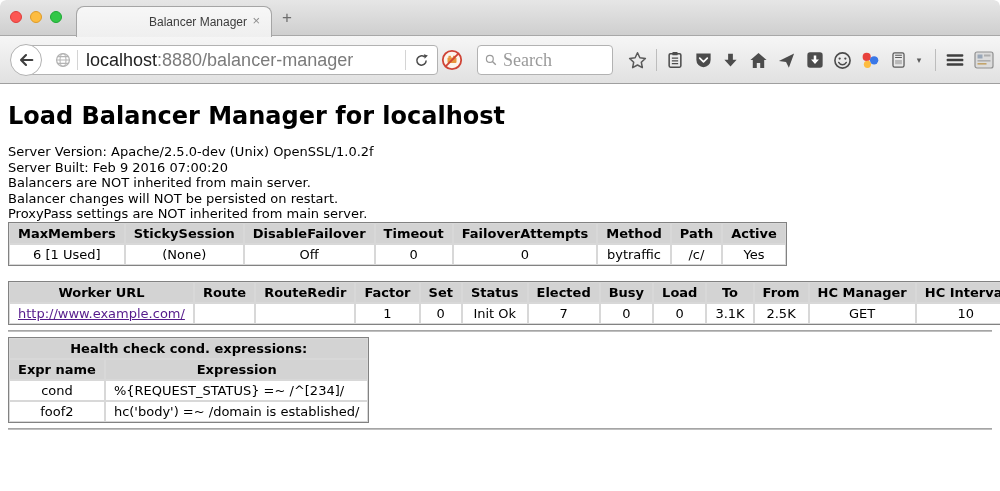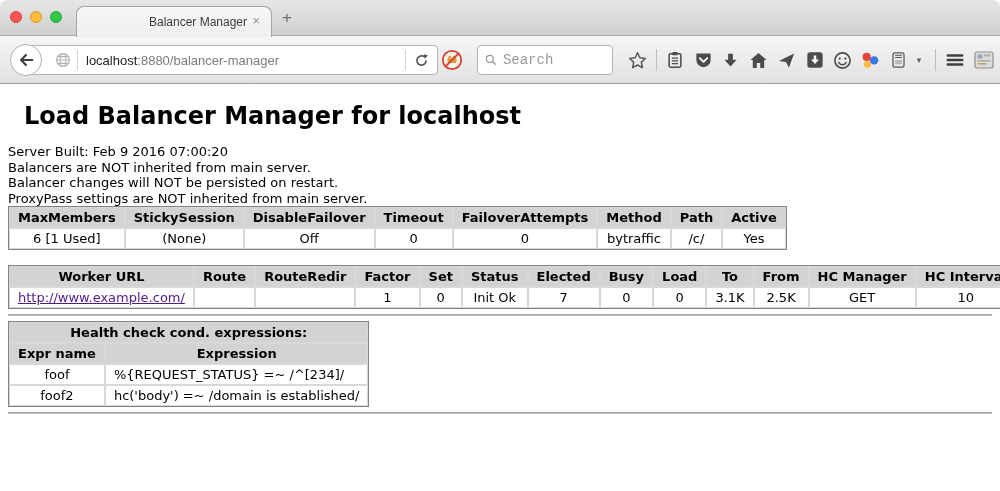--- a/index.html
+++ b/index.html
@@ -43,48 +43,48 @@
     background: #ffffff; border: 1px solid #b2b2b2; border-radius: 50%;
     display: flex; align-items: center; justify-content: center; z-index: 3;
   }
   .urlbar {
     position: absolute; left: 24px; top: 9px; width: 414px; height: 30px;
     background: #ffffff; border: 1px solid #b2b2b2; border-radius: 4px;
     display: flex; align-items: center; padding-left: 28px; z-index: 2;
   }
   .urlbar .globe { margin: 0 6px 0 2px; display:flex; }
   .vsep { width: 1px; height: 20px; background: #d4d4d4; }
-  .url-text { font-size: 13px; margin-left: 8px; white-space: nowrap; flex: 1 1 auto; overflow: hidden; }
+  .url-text { font-size: 18px; margin-left: 8px; white-space: nowrap; flex: 1 1 auto; overflow: hidden; }
   .url-domain { color: #222222; }
   .url-path { color: #7b7b7b; }
   .reload { display:flex; align-items:center; padding: 0 8px; }
   .blocked-badge { position: absolute; left: 441px; top: 13px; display:flex; }
   .searchbox {
     position: absolute; left: 477px; top: 9px; width: 136px; height: 30px;
     background: #ffffff; border: 1px solid #b2b2b2; border-radius: 4px;
     display: flex; align-items: center; padding: 0 7px;
   }
   .searchbox input {
-    border: none; outline: none; width: 100%; font-size: 14px;
-    font-family: Liberation Mono, monospace; color: #333; background: transparent; margin-left: 6px;
+    border: none; outline: none; width: 100%; font-size: 18px;
+    font-family: Liberation Serif, serif; color: #333; background: transparent; margin-left: 6px;
   }
   .searchbox input::placeholder { color: #9a9a9a; }
   .toolbar-icons {
     position: absolute; left: 628px; right: 6px; top: 0; height: 48px;
     display: flex; align-items: center; gap: 9px;
   }
   .ticon { display: flex; align-items: center; justify-content: center; width: 20px; height: 20px; }
   .ticon-sep { width: 1px; height: 22px; background: #bdbdbd; }
   .caret { font-size: 9px; color: #5c5c5c; width: 10px; }
   
   .content {
     height: 407px; padding: 0 8px; overflow: hidden; background: #ffffff;
     font-family: "DejaVu Sans", sans-serif; color: #000000;
   }
-  h1.page-title { font-size: 24px; font-weight: bold; margin: 18px 0 14px 16px; letter-spacing: 0; }
+  h1.page-title { font-size: 24px; font-weight: bold; margin: 18px 0 14px 0; letter-spacing: 0; }
   .server-info { font-size: 13px; line-height: 15.5px; }
   .status-heading { font-size: 14px; font-weight: bold; margin: 28px 0 19px 0; }
   .status-heading a { color: #551a8b; }
   a.worker-link { color: #551a8b; }
   table.data-table {
     border-collapse: separate; border-spacing: 0;
     border: 1px solid #828282; font-size: 13px;
     font-family: "DejaVu Sans", sans-serif;
   }
   table.data-table th, table.data-table td {
@@ -249,20 +249,21 @@
           </svg>
       </span>
     </div>
   </div>
 
   <div class="content">
 
     <h1 class="page-title">Load Balancer Manager for localhost</h1>
 
     <div class="server-info">
+      <div>Server Version: Apache/2.5.0-dev (Unix) OpenSSL/1.0.2f</div>
       <div>Server Built: Feb 9 2016 07:00:20</div>
       <div>Balancers are NOT inherited from main server.</div>
       <div>Balancer changes will NOT be persisted on restart.</div>
       <div>ProxyPass settings are NOT inherited from main server.</div>
     </div>
 
 
     <table class="data-table balancer-table">
       <tbody>
           <tr>
@@ -330,21 +331,21 @@
     <table class="data-table health-table">
       <tbody>
           <tr>
         <th colspan="2">Health check cond. expressions:</th>
       </tr>
       <tr>
         <th>Expr name</th>
         <th>Expression</th>
       </tr>
       <tr>
-        <td>foof</td>
+        <td>cond</td>
         <td class="expr-cell">%{REQUEST_STATUS} =~ /^[234]/</td>
       </tr>
       <tr>
         <td>foof2</td>
         <td class="expr-cell">hc('body') =~ /domain is established/</td>
       </tr>
     </tbody>
       </table>
 
     <hr class="rule">

